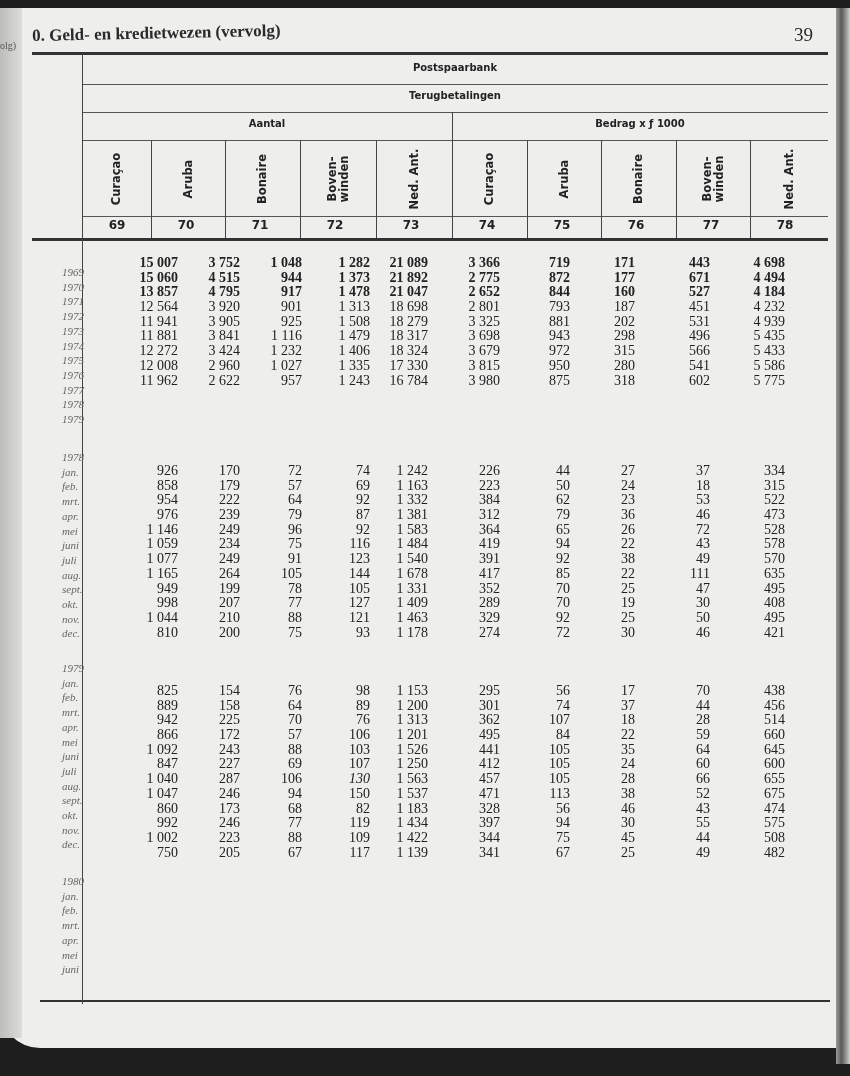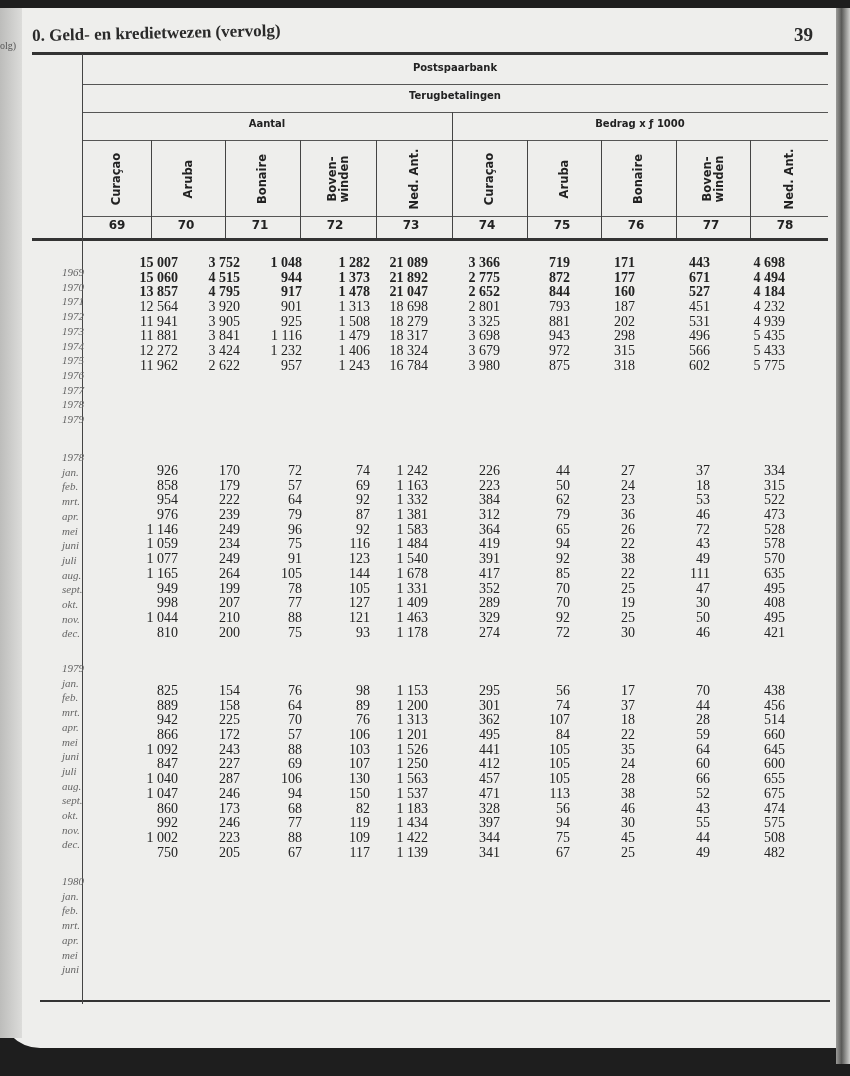--- a/index.html
+++ b/index.html
@@ -23,21 +23,21 @@
   }
   .gutter-text {
     position:absolute; left:0; top:40px; font-size:10px; color:#555;
     font-family:"Liberation Serif", serif;
   }
   .page-title {
     position:absolute; left:32px; top:26px; font-size:17px; font-weight:bold;
     color:#2a2a2a; transform:rotate(-1.2deg); transform-origin:left top;
   }
   .page-number {
-    position:absolute; left:794px; top:24px; font-size:19px; font-weight:bold; color:#2a2a2a;
+    position:absolute; left:794px; top:24px; font-size:19px; font-weight:normal; color:#2a2a2a;
   }
   .rule-thick { position:absolute; height:3px; background:#333; }
   .rule-thin { position:absolute; height:1px; background:#555; }
   .vline { position:absolute; width:1px; background:#444; }
   .hdr {
     position:absolute; font-family:"DejaVu Sans", sans-serif; font-size:10px;
     font-weight:bold; color:#222; text-align:center;
   }
   .colhead {
     position:absolute; top:140px; height:78px; display:flex; align-items:center; justify-content:center;
@@ -270,20 +270,32 @@
       <span class="cell" style="width: 62px;">1 232</span>
       <span class="cell" style="width: 68px;">1 406</span>
       <span class="cell" style="width: 58px;">18 324</span>
       <span class="cell" style="width: 72px;">3 679</span>
       <span class="cell" style="width: 70px;">972</span>
       <span class="cell" style="width: 65px;">315</span>
       <span class="cell" style="width: 75px;">566</span>
       <span class="cell" style="width: 75px;">5 433</span>
     </div>
     <div class="row">
+      <span class="cell" style="width: 88px;">12 008</span>
+      <span class="cell" style="width: 62px;">2 960</span>
+      <span class="cell" style="width: 62px;">1 027</span>
+      <span class="cell" style="width: 68px;">1 335</span>
+      <span class="cell" style="width: 58px;">17 330</span>
+      <span class="cell" style="width: 72px;">3 815</span>
+      <span class="cell" style="width: 70px;">950</span>
+      <span class="cell" style="width: 65px;">280</span>
+      <span class="cell" style="width: 75px;">541</span>
+      <span class="cell" style="width: 75px;">5 586</span>
+    </div>
+    <div class="row">
       <span class="cell" style="width: 88px;">11 962</span>
       <span class="cell" style="width: 62px;">2 622</span>
       <span class="cell" style="width: 62px;">957</span>
       <span class="cell" style="width: 68px;">1 243</span>
       <span class="cell" style="width: 58px;">16 784</span>
       <span class="cell" style="width: 72px;">3 980</span>
       <span class="cell" style="width: 70px;">875</span>
       <span class="cell" style="width: 65px;">318</span>
       <span class="cell" style="width: 75px;">602</span>
       <span class="cell" style="width: 75px;">5 775</span>
@@ -505,21 +517,21 @@
       <span class="cell" style="width: 72px;">412</span>
       <span class="cell" style="width: 70px;">105</span>
       <span class="cell" style="width: 65px;">24</span>
       <span class="cell" style="width: 75px;">60</span>
       <span class="cell" style="width: 75px;">600</span>
     </div>
     <div class="row">
       <span class="cell" style="width: 88px;">1 040</span>
       <span class="cell" style="width: 62px;">287</span>
       <span class="cell" style="width: 62px;">106</span>
-      <span class="cell" style="width: 68px;">130</span>
+      <span class="cell" style="width: 68px; font-style: italic;">130</span>
       <span class="cell" style="width: 58px;">1 563</span>
       <span class="cell" style="width: 72px;">457</span>
       <span class="cell" style="width: 70px;">105</span>
       <span class="cell" style="width: 65px;">28</span>
       <span class="cell" style="width: 75px;">66</span>
       <span class="cell" style="width: 75px;">655</span>
     </div>
     <div class="row">
       <span class="cell" style="width: 88px;">1 047</span>
       <span class="cell" style="width: 62px;">246</span>

